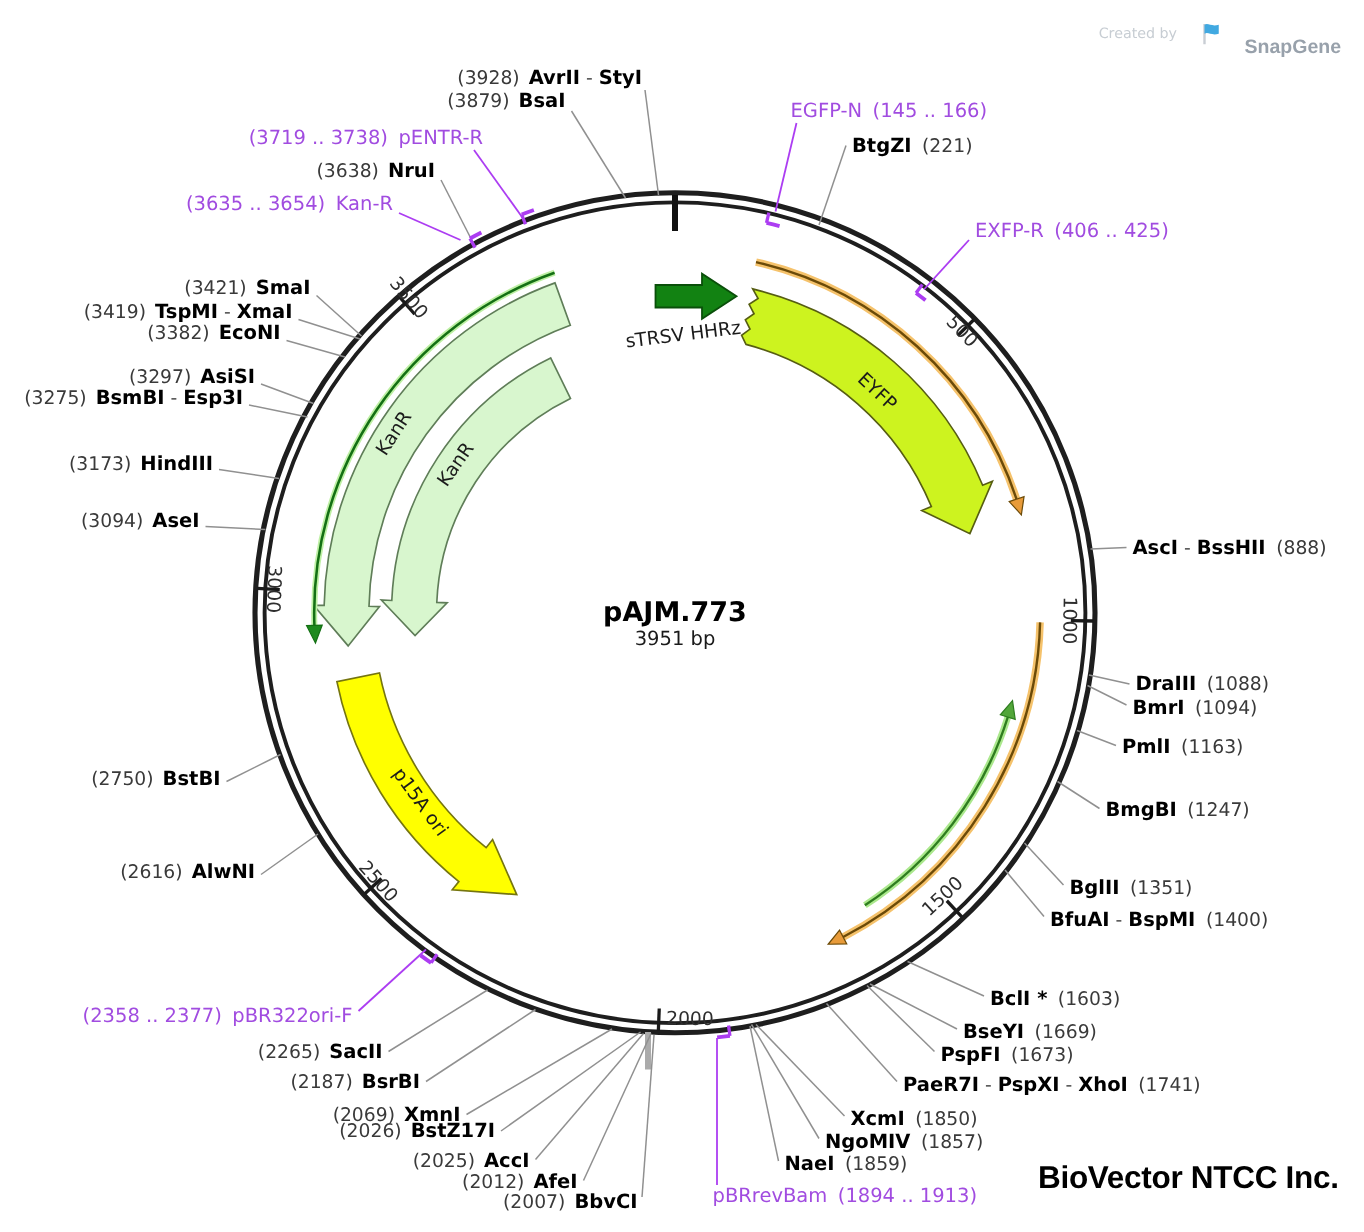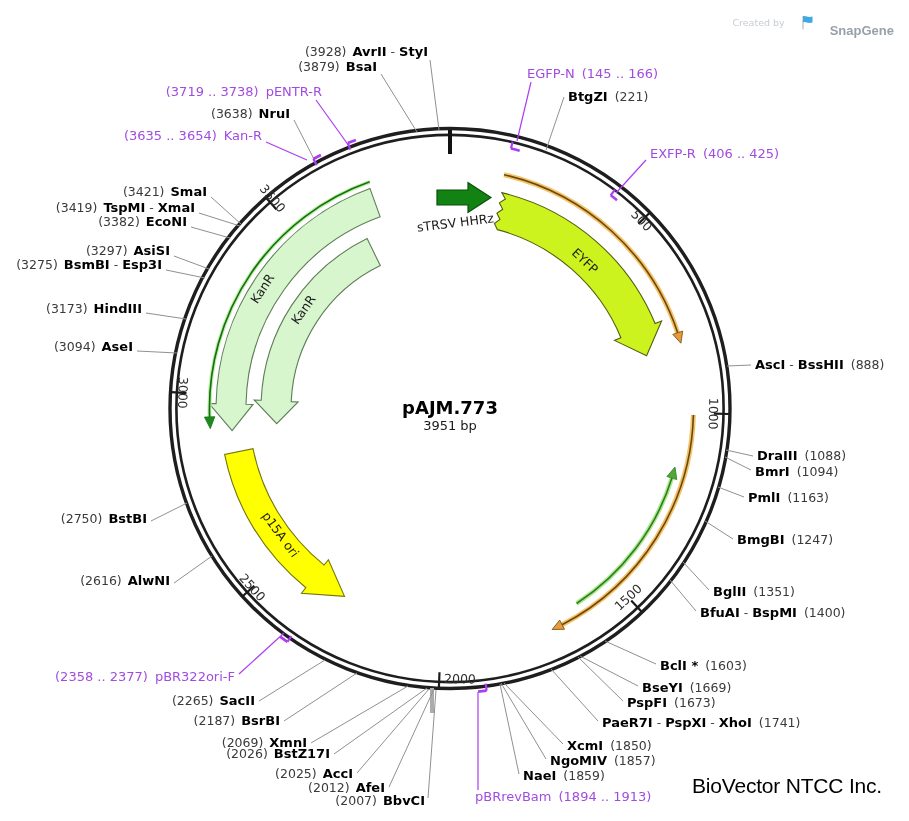--- a/index.html
+++ b/index.html
@@ -11,21 +11,21 @@
   .sep{fill:#4A4A4A;font-size:12.5px;font-weight:normal;}
   .primer{font-size:13px;}
   .tick{fill:#2E2E2E;font-size:12.5px;}
   .feat{fill:#1B1B1B;font-size:12.5px;}
   .title{font-size:18px;font-weight:bold;fill:#000;}
   .bp{font-size:13px;fill:#1A1A1A;}
   .watermark{position:absolute;top:7px;right:15px;display:flex;align-items:center;gap:16px;}
   .wm-prefix{font-size:9.5px;color:#C7CDD3;}
   .wm-brand{font-size:13px;color:#98A1AB;font-weight:600;
             font-family:"Liberation Sans",sans-serif;margin-top:16px;}
-  .vendor{position:absolute;left:692px;top:774px;font-size:21px;font-weight:normal;
+  .vendor{position:absolute;left:692px;top:774px;font-size:21px;font-weight:bold;
           color:#000;font-family:"Liberation Sans",sans-serif;letter-spacing:-0.2px;}
 </style>
 </head>
 <body>
 
 
 
 <svg id="map" width="909" height="821" viewBox="0 0 909 821">
   <circle cx="450" cy="408.5" r="280" fill="none" stroke="#1E1E1E" stroke-width="3.4"></circle>
   <circle cx="450" cy="408.5" r="273.6" fill="none" stroke="#1E1E1E" stroke-width="2.6"></circle>

